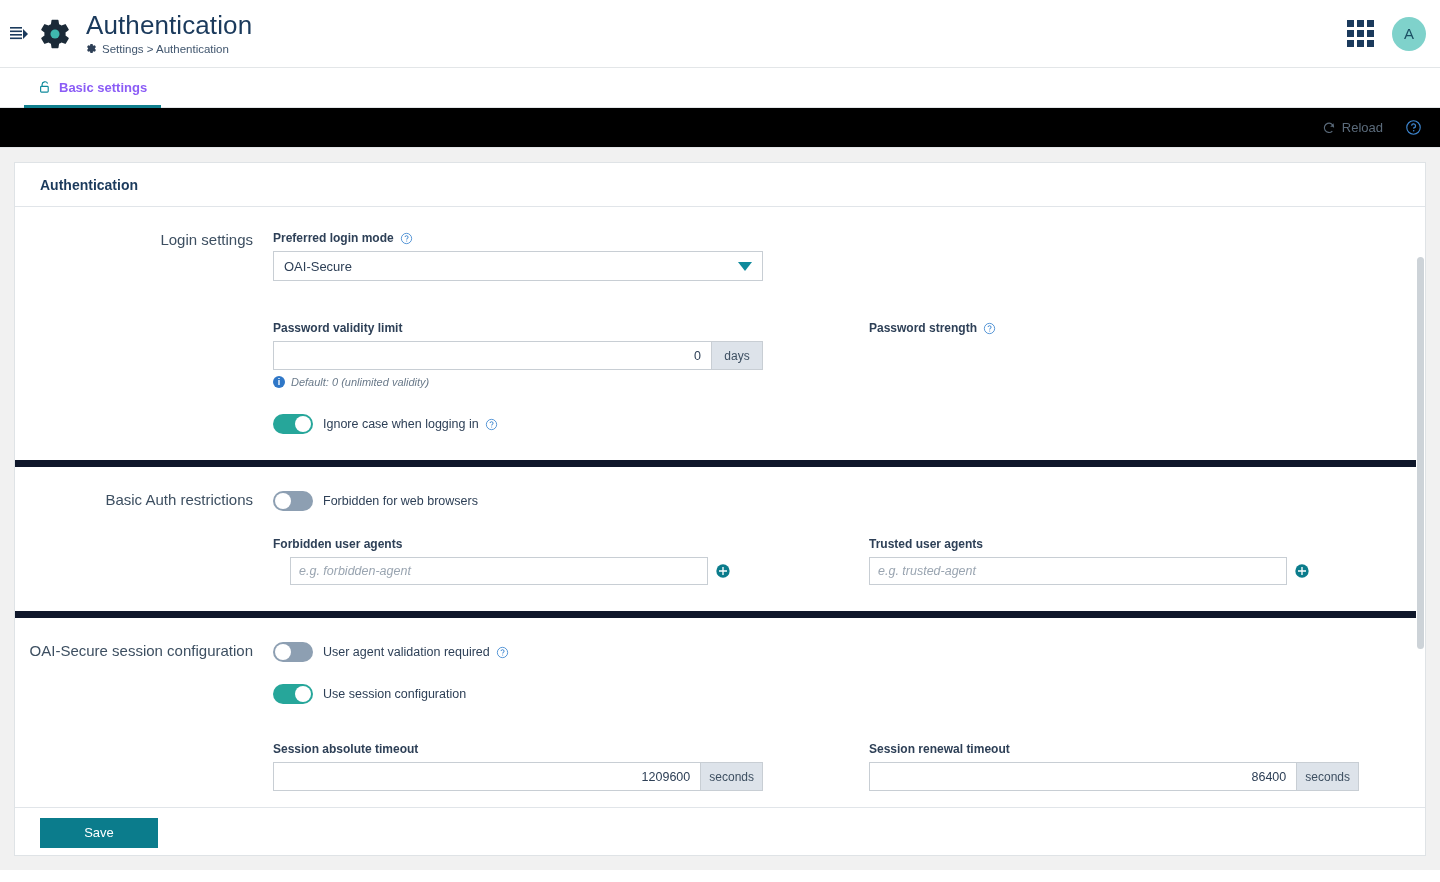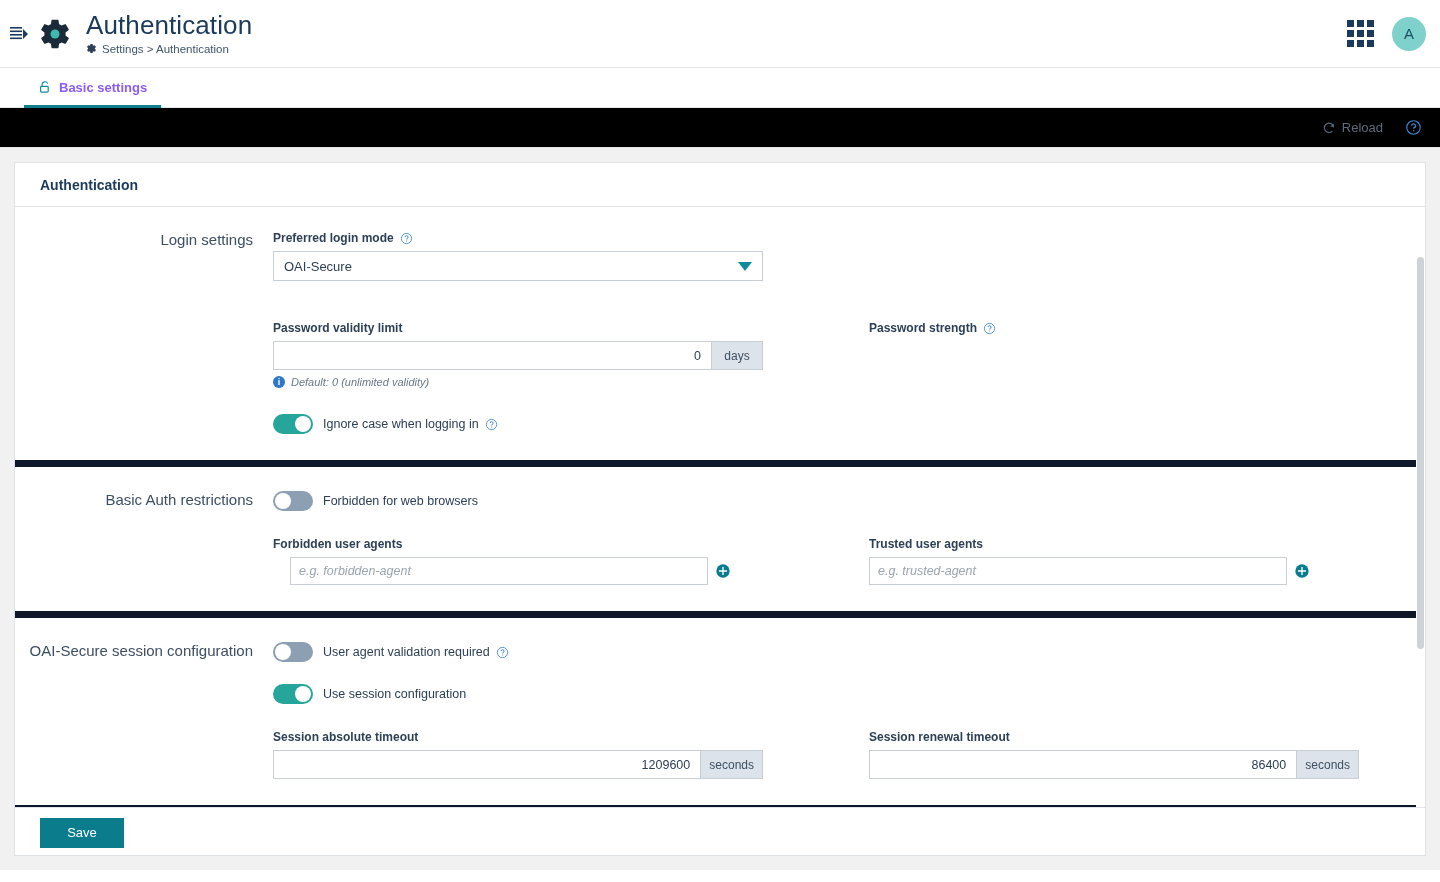--- a/index.html
+++ b/index.html
@@ -190,21 +190,21 @@
 
   .gap-right { margin-left: 96px; }
 
   
   .card-footer {
     height: 50px; border-top: 1px solid #e1e5e9;
     display:flex; align-items:center; padding-left: 25px;
   }
   .save-btn {
     background:#0b7c8c; color:#fff; font-size: 13px;
-    height: 30px; width: 84px;
+    height: 30px; width: 118px;
     display:flex; align-items:center; justify-content:center;
     cursor:pointer; border: none;
     font-family: "Liberation Sans", sans-serif;
   }
   .help-q { cursor:pointer; display:inline-flex; }
 </style>
 </head>
 <body>
 
 <div class="topbar">
@@ -416,21 +416,21 @@
             </span>
           </div>
 
           <div class="toggle-row">
             <div class="switch on">
                 <i></i>
               </div>
             <span class="toggle-label">Use session configuration</span>
           </div>
 
-          <div class="field-row" style="margin-top:26px;">
+          <div class="field-row" style="margin-top:38px;">
             <div class="col">
               <div class="fld-label">Session absolute timeout</div>
               <div class="num-group">
                 <div class="input">1209600</div>
                 <div class="suffix">seconds</div>
               </div>
             </div>
 
             <div class="col gap-right">
               <div class="fld-label">Session renewal timeout</div>

